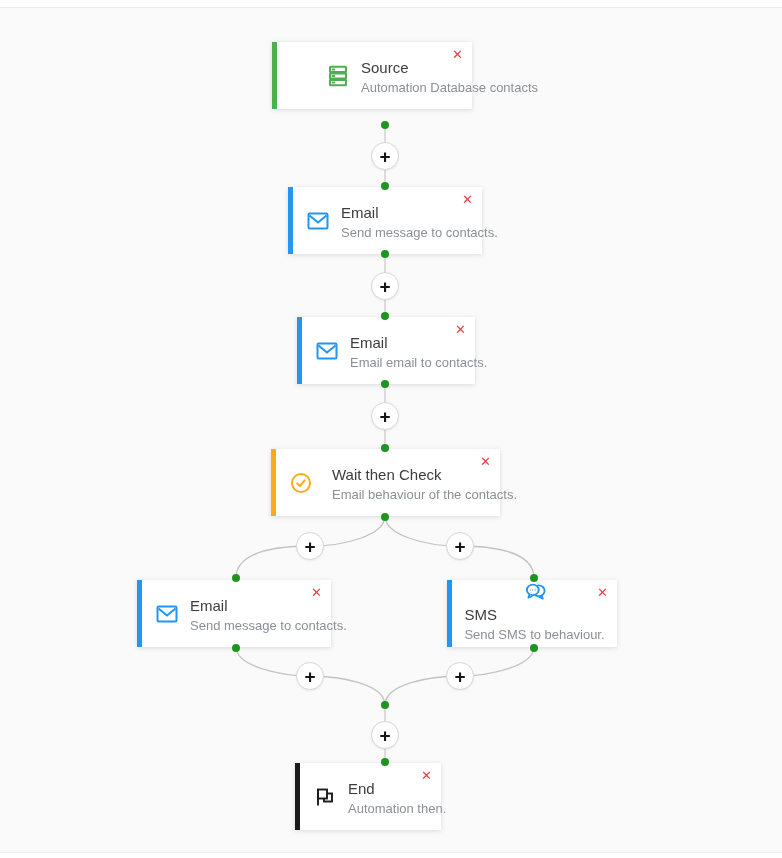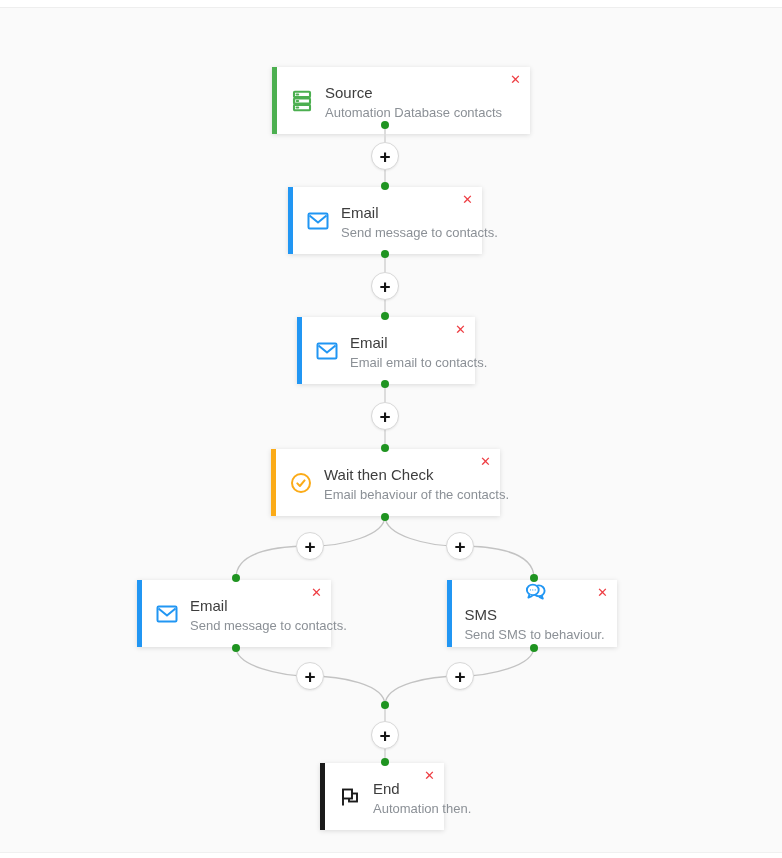--- a/index.html
+++ b/index.html
@@ -17,27 +17,27 @@
   .wire-c{stroke:#c3c3c3;stroke-width:1.3;fill:none;}
   .dot{fill:#1f9421;stroke:none;}
 
   .card{
     position:absolute;height:67px;background:#ffffff;box-sizing:border-box;
     border-left:5px solid #cccccc;
     box-shadow:0 1px 5px rgba(0,0,0,0.13);
     display:flex;align-items:center;
     z-index:1;cursor:pointer;
   }
-  #card-source{left:272px;top:67px;width:258px;}
+  #card-source{left:272px;top:42px;width:200px;padding-left:36px;}
   #card-email1{left:288px;top:187px;width:194px;}
   #card-email2{left:297px;top:317px;width:178px;}
-  #card-wait{left:271px;top:449px;width:229px;}
+  #card-wait{left:271px;top:449px;width:229px;gap:8px;}
   #card-email3{left:137px;top:580px;width:194px;}
   #card-sms{left:447px;top:580px;width:170px;}
-  #card-end{left:320px;top:763px;width:124px;}
+  #card-end{left:295px;top:763px;width:146px;}
 
   .node-icon{margin:0 11px 0 13px;display:flex;align-items:center;flex:0 0 auto;}
   .node-icon svg{display:block;}
   .node-text{display:flex;flex-direction:column;justify-content:center;padding-top:2px;}
   .node-title{font-size:15px;color:#3d3d3d;line-height:19px;}
   .node-sub{font-size:13px;color:#8b9096;line-height:17px;margin-top:2px;white-space:nowrap;}
 
   .close-btn{
     position:absolute;top:4px;right:7px;background:none;border:none;padding:2px;
     font-size:13px;line-height:13px;color:#ee3d43;cursor:pointer;

